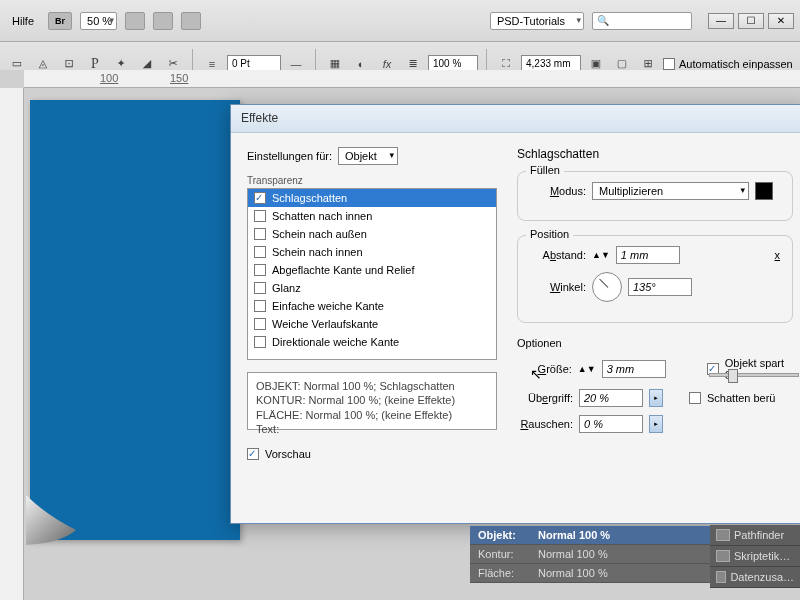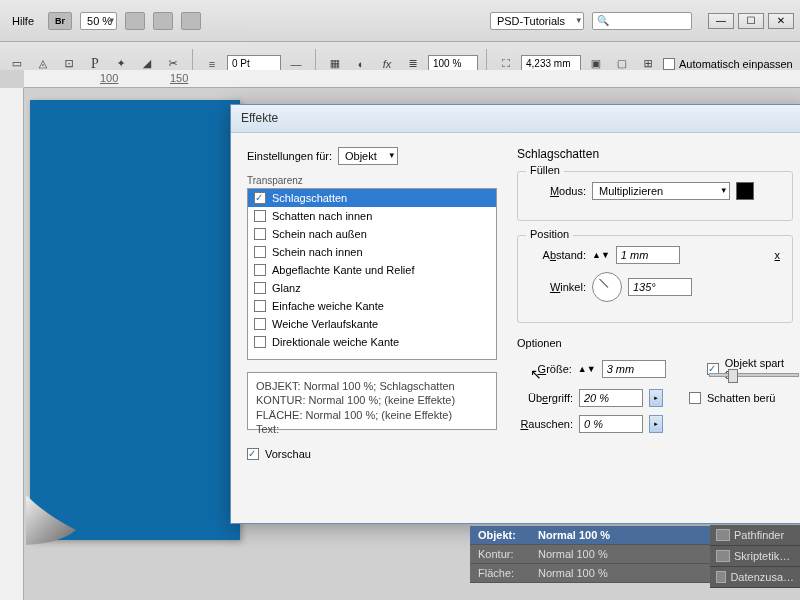--- a/index.html
+++ b/index.html
@@ -44,21 +44,21 @@
 .select::after { content: "▾"; position: absolute; right: 3px; top: 2px; font-size: 9px; }
 .fx-list-label { font-size: 10px; color: #555; margin-bottom: 2px; }
 .fx-list { border: 1px solid #999; background: #fff; height: 172px; }
 .fx-item { padding: 3px 6px; display: flex; align-items: center; gap: 6px; font-size: 11px; }
 .fx-item.selected { background: #2e7bd1; color: #fff; }
 .fx-item.selected .checkbox { background: #fff; }
 .summary { border: 1px solid #999; background: #fff; margin-top: 12px; padding: 6px 8px; font-size: 10px; color: #444; height: 58px; line-height: 1.3; }
 .preview-row { margin-top: 18px; display: flex; align-items: center; gap: 6px; }
 
 .section-title { font-size: 12px; margin-bottom: 10px; }
-.group { border: 1px solid #ccc; border-radius: 3px; padding: 10px 12px 12px; margin-bottom: 14px; position: relative; }
+.group { border: 1px solid #ccc; border-radius: 8px; padding: 10px 12px 12px; margin-bottom: 14px; position: relative; }
 .group-label { position: absolute; top: -8px; left: 8px; background: #f4f4f4; padding: 0 4px; font-size: 11px; }
 .field-row { display: flex; align-items: center; gap: 6px; margin-bottom: 8px; }
 .field-row label { width: 56px; text-align: right; font-size: 11px; }
 .field-row label u { text-decoration: underline; }
 .txt-input { border: 1px solid #888; background: #fff; padding: 2px 4px; width: 64px; font-size: 11px; font-style: italic; }
 .swatch { width: 18px; height: 18px; background: #000; border: 1px solid #666; }
 .angle-widget { width: 30px; height: 30px; border: 1px solid #888; border-radius: 50%; position: relative; background: #fff; }
 .angle-widget::after { content: ""; position: absolute; width: 12px; height: 1px; background: #333; top: 14px; left: 3px; transform-origin: right center; transform: rotate(45deg); }
 .slider { width: 90px; height: 4px; background: #ccc; border: 1px solid #999; position: relative; }
 .slider::after { content: ""; position: absolute; width: 8px; height: 12px; background: #e0e0e0; border: 1px solid #777; top: -5px; left: 18px; }
@@ -206,21 +206,21 @@
       </div>
     </div>
 
     <div class="right-col">
       <div class="section-title">Schlagschatten</div>
 
       <div class="group">
         <div class="group-label">Füllen</div>
         <div class="field-row">
           <label><u>M</u>odus:</label>
-          <span class="select" style="width:138px;">Multiplizieren</span>
+          <span class="select" style="width:157px;">Multiplizieren</span>
           <span class="swatch"></span>
         </div>
       </div>
 
       <div class="group">
         <div class="group-label">Position</div>
         <div class="field-row">
           <label>A<u>b</u>stand:</label>
           <span style="font-size:9px;">▲▼</span>
           <input class="txt-input" value="1 mm" style="">

